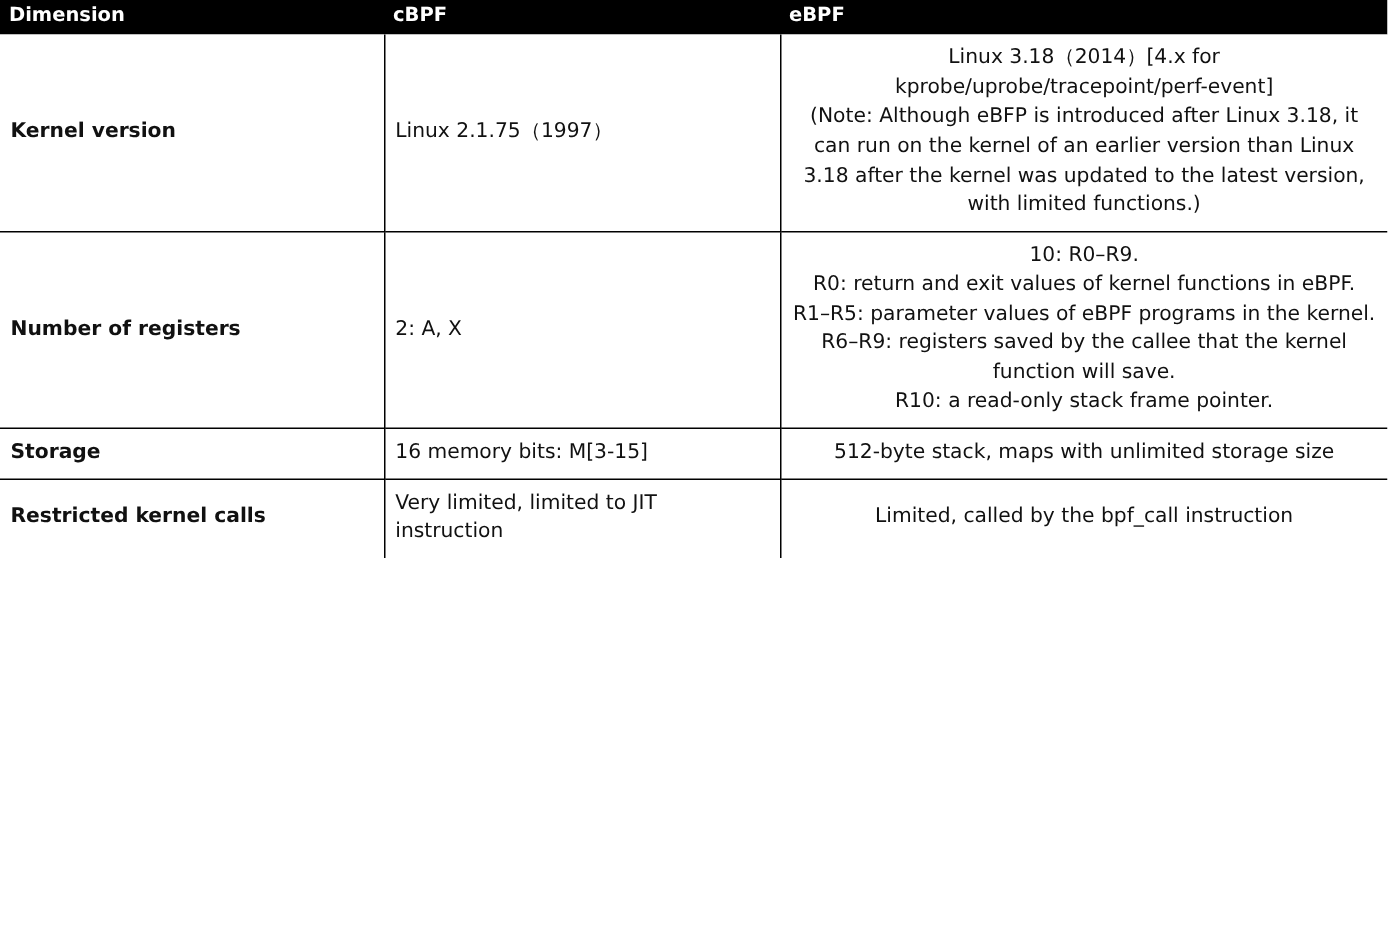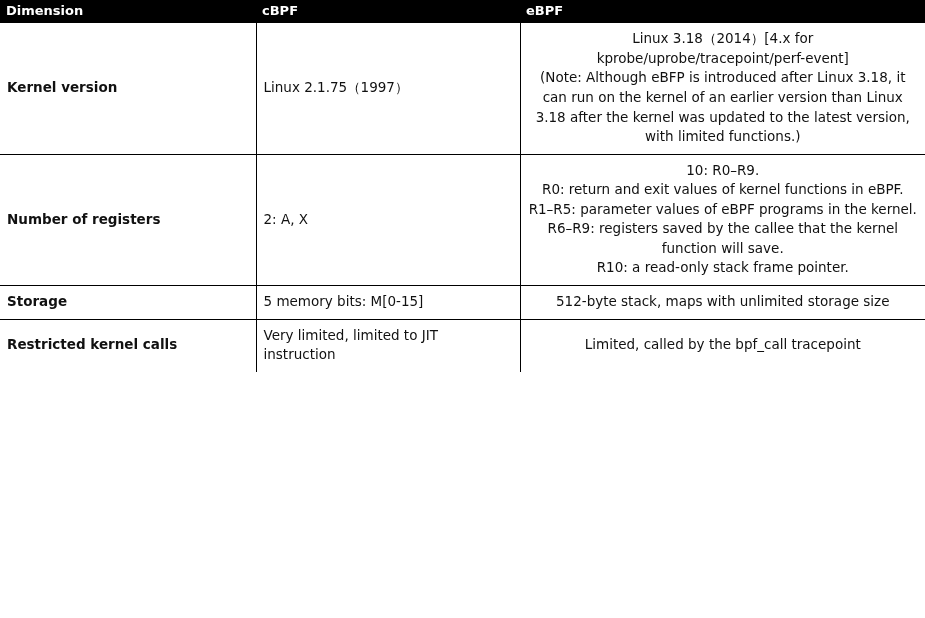--- a/index.html
+++ b/index.html
@@ -110,32 +110,32 @@
 R1–R5: parameter values of eBPF programs in the kernel.
 R6–R9: registers saved by the callee that the kernel function will save.
 R10: a read-only stack frame pointer.</span>
           </td>
       </tr>
       <tr>
         <td>
             <span class="cell-lines">Storage</span>
           </td>
         <td>
-            <span class="cell-lines">5 memory bits: M[0-15]</span>
+            <span class="cell-lines">16 memory bits: M[3-15]</span>
           </td>
         <td class="top-align">
             <span class="cell-lines">512-byte stack, maps with unlimited storage size</span>
           </td>
       </tr>
       <tr>
         <td>
             <span class="cell-lines">Restricted kernel calls</span>
           </td>
         <td class="top-align">
             <span class="cell-lines">Very limited, limited to JIT instruction</span>
           </td>
         <td>
-            <span class="cell-lines">Limited, called by the bpf_call tracepoint</span>
+            <span class="cell-lines">Limited, called by the bpf_call instruction</span>
           </td>
       </tr>
     </tbody>
   </table>
 </div>
 
 </body></html>

